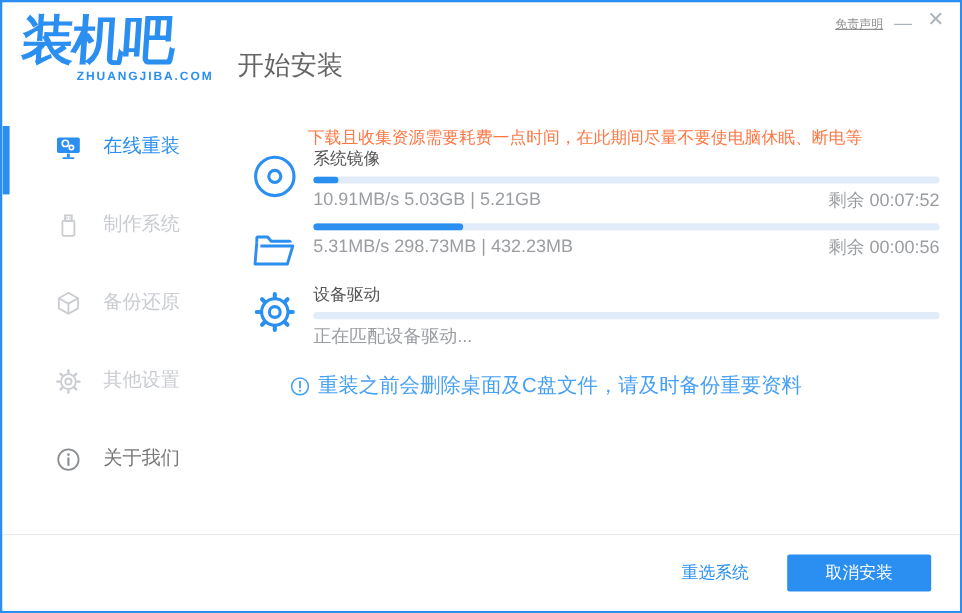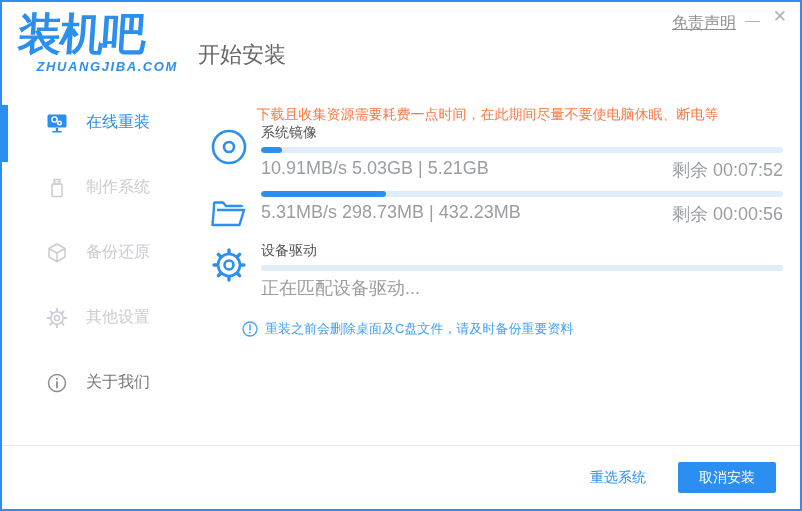--- a/index.html
+++ b/index.html
@@ -11,26 +11,26 @@
   }
   
   .titlebar { position:absolute; left:0; top:0; right:0; height:88px; background:#fff; }
   .logo { position:absolute; left:16px; top:8px; width:160px; cursor:default; }
   .logo-cn {
     font-size:44px; font-weight:bold; color:var(--accent,#2a8ff0);
     letter-spacing:-2px; line-height:1.1; transform:skewX(-4deg);
     font-family:"Liberation Sans","DejaVu Sans",sans-serif;
   }
   .logo-en {
-    font-size:13px; font-weight:bold; color:var(--accent,#2a8ff0);
-    letter-spacing:1.6px; text-align:right; margin-top:1px;font-style:italic;
+    font-size:10px; font-weight:bold; color:var(--accent,#2a8ff0);
+    letter-spacing:1.6px; text-align:right; margin-top:1px;
   }
   .page-title { position:absolute; left:196px; top:38px; font-size:22px; color:#666; }
   .disclaimer {
-    position:absolute; right:64px; top:11px; font-size:16px; color:#8f8f8f;
+    position:absolute; right:64px; top:11px; font-size:10px; color:#8f8f8f;
     text-decoration:underline; cursor:pointer;margin-left:21px;
   }
   .win-btn { position:absolute; top:6px; color:#adb4bc; cursor:pointer; line-height:1; }
   .btn-min { right:40px; font-size:15px; top:10px; }
   .btn-close { right:13px; font-size:17px; }
   
   .sidebar { position:absolute; left:0; top:88px; width:190px; bottom:64px; background:#fff; }
   .active-bar { position:absolute; left:0; top:15px; width:6px; height:57px; background:var(--accent,#2a8ff0); }
   .side-item {
     height:65px; display:flex; align-items:center; padding-left:44px;
@@ -43,33 +43,33 @@
   
   .main { position:absolute; left:190px; top:88px; right:17px; bottom:64px; }
   .warning { margin-top:16px; text-align:center; font-size:14px; color:var(--warning,#ff7744); }
   .tasks { margin-left:18px; }
   .task-row { display:flex; margin-bottom:9px; }
   .t-icon { width:38px; height:38px; flex:0 0 38px; margin-right:13px; margin-top:4px; }
   .t-body { flex:1; }
   .t-name { font-size:14px; color:#555; margin-bottom:5px; }
   .t-track { height:6px; background:#e1ecfa; border-radius:3px; overflow:hidden; }
   .t-fill { height:100%; width:0; background:var(--accent,#2a8ff0); border-radius:3px; }
-  .t-meta { display:flex; justify-content:space-between; margin-top:5px; font-size:18px; color:#9a9da1; }
+  .t-meta { display:flex; justify-content:space-between; margin-top:5px; font-size:15px; color:#9a9da1; }
   .note { margin-left:50px; margin-top:20px; display:flex; align-items:center;
-          font-size:13px; color:var(--note,#46a0f5); }
+          font-size:17px; color:var(--note,#46a0f5); }
   .note .n-icon { width:16px; height:16px; margin-right:7px; flex:0 0 16px; }
   
   .footer {
     position:absolute; left:0; right:0; bottom:0; height:64px; background:#fff;
     border-top:1px solid #eaeaea; display:flex; align-items:center;
     justify-content:flex-end; padding-right:24px;padding-left:14px;
   }
   .reselect { font-size:14px; color:var(--accent,#2a8ff0); margin-right:32px; cursor:pointer; }
   .cancel-btn {
-    width:98px; height:31px; background:var(--accent,#2a8ff0); color:#fff;
+    width:120px; height:31px; background:var(--accent,#2a8ff0); color:#fff;
     font-size:14px; border:none; border-radius:2px; cursor:pointer;
     font-family:"Liberation Sans","DejaVu Sans",sans-serif;
   }
   svg { display:block; }
 </style>
 </head>
 <body>
 
 <div class="window">
 

